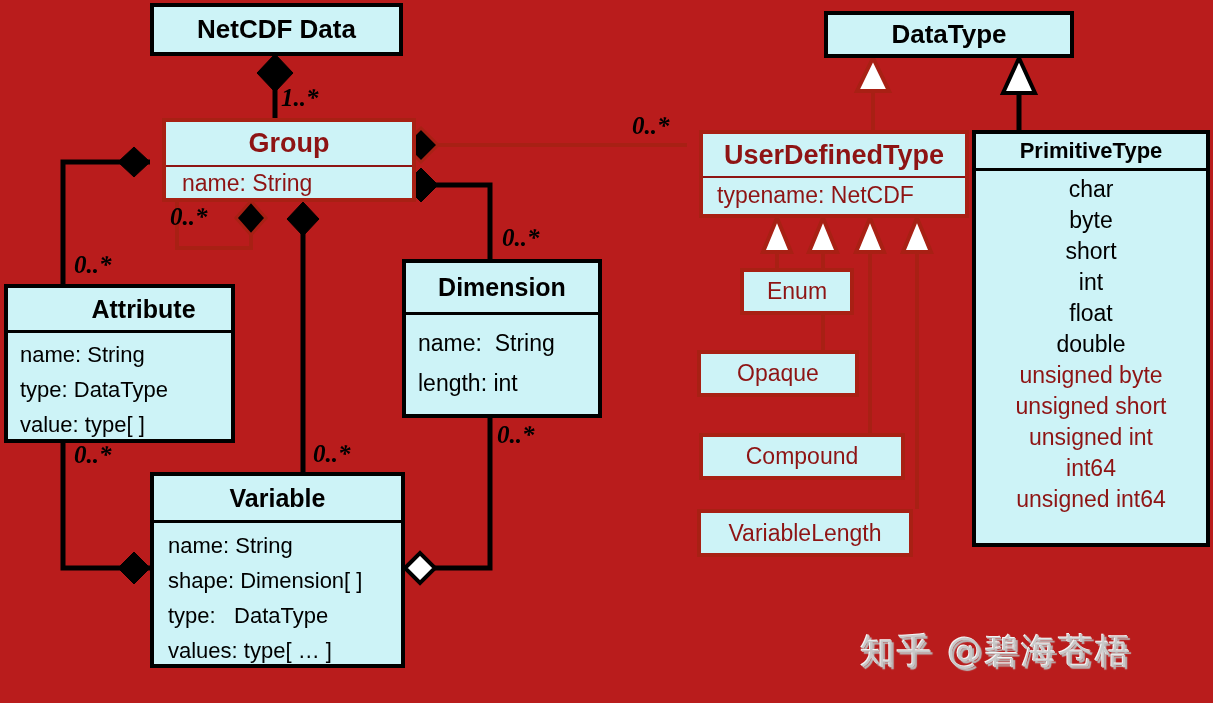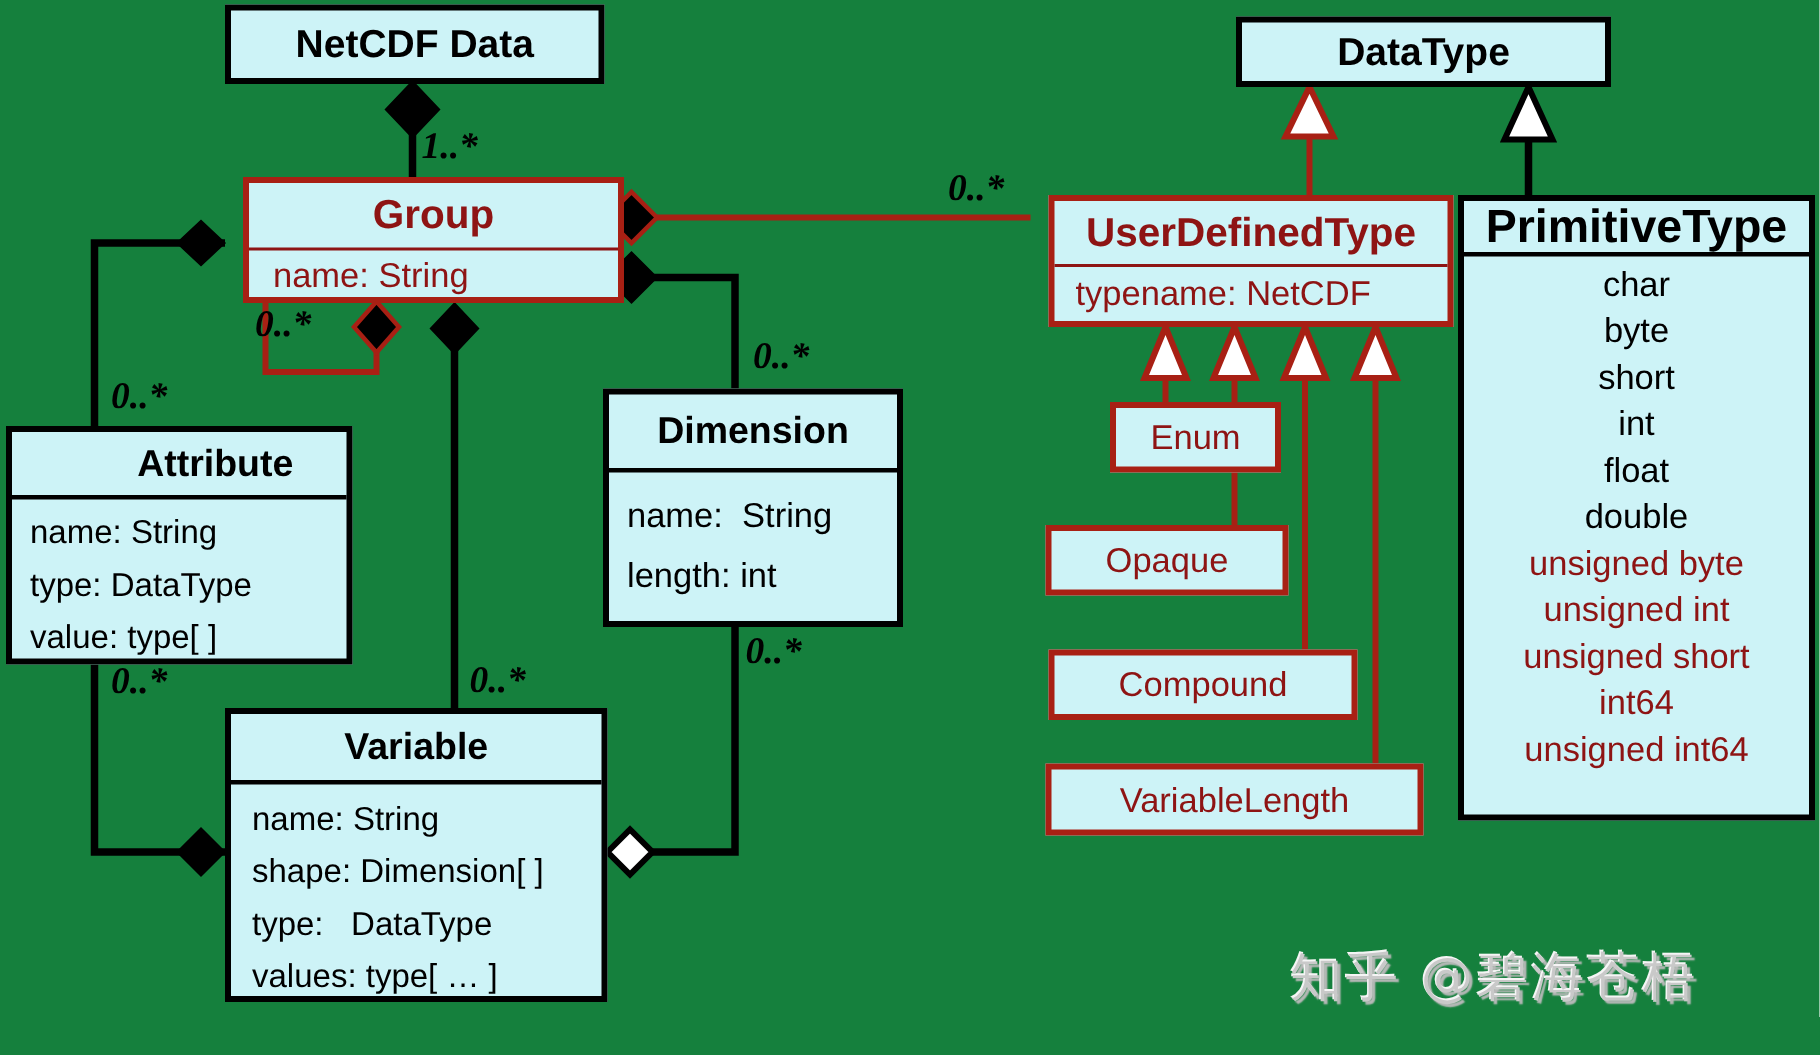--- a/index.html
+++ b/index.html
@@ -1,19 +1,19 @@
 <!DOCTYPE html>
 <html style="--fill: #cdf3f7; --red: #a82014; --darkred: #8e1414; --black: #000000; --wm: #c9c9c9;"><head>
 <meta charset="utf-8">
 <style>
   :root{
     --fill:#cdf3f7; --red:#a82014; --darkred:#8e1414; --black:#000000; --wm:#c9c9c9;
   }
   html,body{margin:0;padding:0;background:#ffffff;}
-  #stage{position:relative;width:1213px;height:703px;background:#15803d;overflow:hidden;
+  #stage{position:relative;width:1213px;height:703px;background:#b91c1c;overflow:hidden;
          font-family:"Liberation Sans",sans-serif;}
   #wires{position:absolute;left:0;top:0;z-index:0;}
   .ln-black{stroke:var(--black);stroke-width:5;fill:none;}
   .ln-red{stroke:var(--red);stroke-width:4;fill:none;}
   .dia-black{fill:var(--black);stroke:var(--black);stroke-width:1;}
   .dia-redblack{fill:var(--black);stroke:var(--red);stroke-width:3;}
   .dia-hollow{fill:#ffffff;stroke:var(--black);stroke-width:4;}
   .tri-red{fill:#ffffff;stroke:var(--red);stroke-width:4;}
   .tri-black{fill:#ffffff;stroke:var(--black);stroke-width:4;}
 
@@ -131,47 +131,47 @@
     <div class="uml-title" style="height:39px;font-size:26px;">DataType</div>
   </div>
 
   <div class="uml-box bd-red" style="left:687px;top:130px;width:270px;height:88px;">
     <div class="uml-title red" style="height:42px;font-size:27px;">UserDefinedType</div>
     <div class="uml-divider red"></div>
     <div class="uml-attr red" style="font-size:23px;padding:4px 0 0 14px;">typename: NetCDF</div>
   </div>
 
   <div class="uml-box bd-black" style="left:972px;top:130px;width:238px;height:417px;">
-    <div class="uml-title" style="height:34px;font-size:31px;">PrimitiveType</div>
+    <div class="uml-title" style="height:34px;font-size:22px;">PrimitiveType</div>
     <div class="uml-divider"></div>
     <div style="padding-top:3px;">
       <div class="pt-item">char</div>
       <div class="pt-item">byte</div>
       <div class="pt-item">short</div>
       <div class="pt-item">int</div>
       <div class="pt-item">float</div>
       <div class="pt-item">double</div>
       <div class="pt-item red">unsigned byte</div>
+      <div class="pt-item red">unsigned short</div>
       <div class="pt-item red">unsigned int</div>
-      <div class="pt-item red">unsigned short</div>
       <div class="pt-item red">int64</div>
       <div class="pt-item red">unsigned int64</div>
     </div>
   </div>
 
   <div class="uml-box bd-red sub-box" style="left:728px;top:268px;width:114px;height:47px;">
     <span>Enum</span>
   </div>
   <div class="uml-box bd-red sub-box" style="left:687px;top:433px;width:206px;height:47px;">
     <span>Compound</span>
   </div>
   <div class="uml-box bd-red sub-box" style="left:685px;top:350px;width:162px;height:47px;">
     <span>Opaque</span>
   </div>
-  <div class="uml-box bd-red sub-box" style="left:685px;top:509px;width:252px;height:48px;text-align:center;">
+  <div class="uml-box bd-red sub-box" style="left:685px;top:509px;width:216px;height:48px;text-align:center;">
     <span>VariableLength</span>
   </div>
 
   <div class="mult" style="left:281px;top:84px;">1..*</div>
   <div class="mult" style="left:170px;top:203px;">0..*</div>
   <div class="mult" style="left:74px;top:251px;">0..*</div>
   <div class="mult" style="left:74px;top:441px;">0..*</div>
   <div class="mult" style="left:313px;top:440px;">0..*</div>
   <div class="mult" style="left:502px;top:224px;">0..*</div>
   <div class="mult" style="left:497px;top:421px;">0..*</div>

